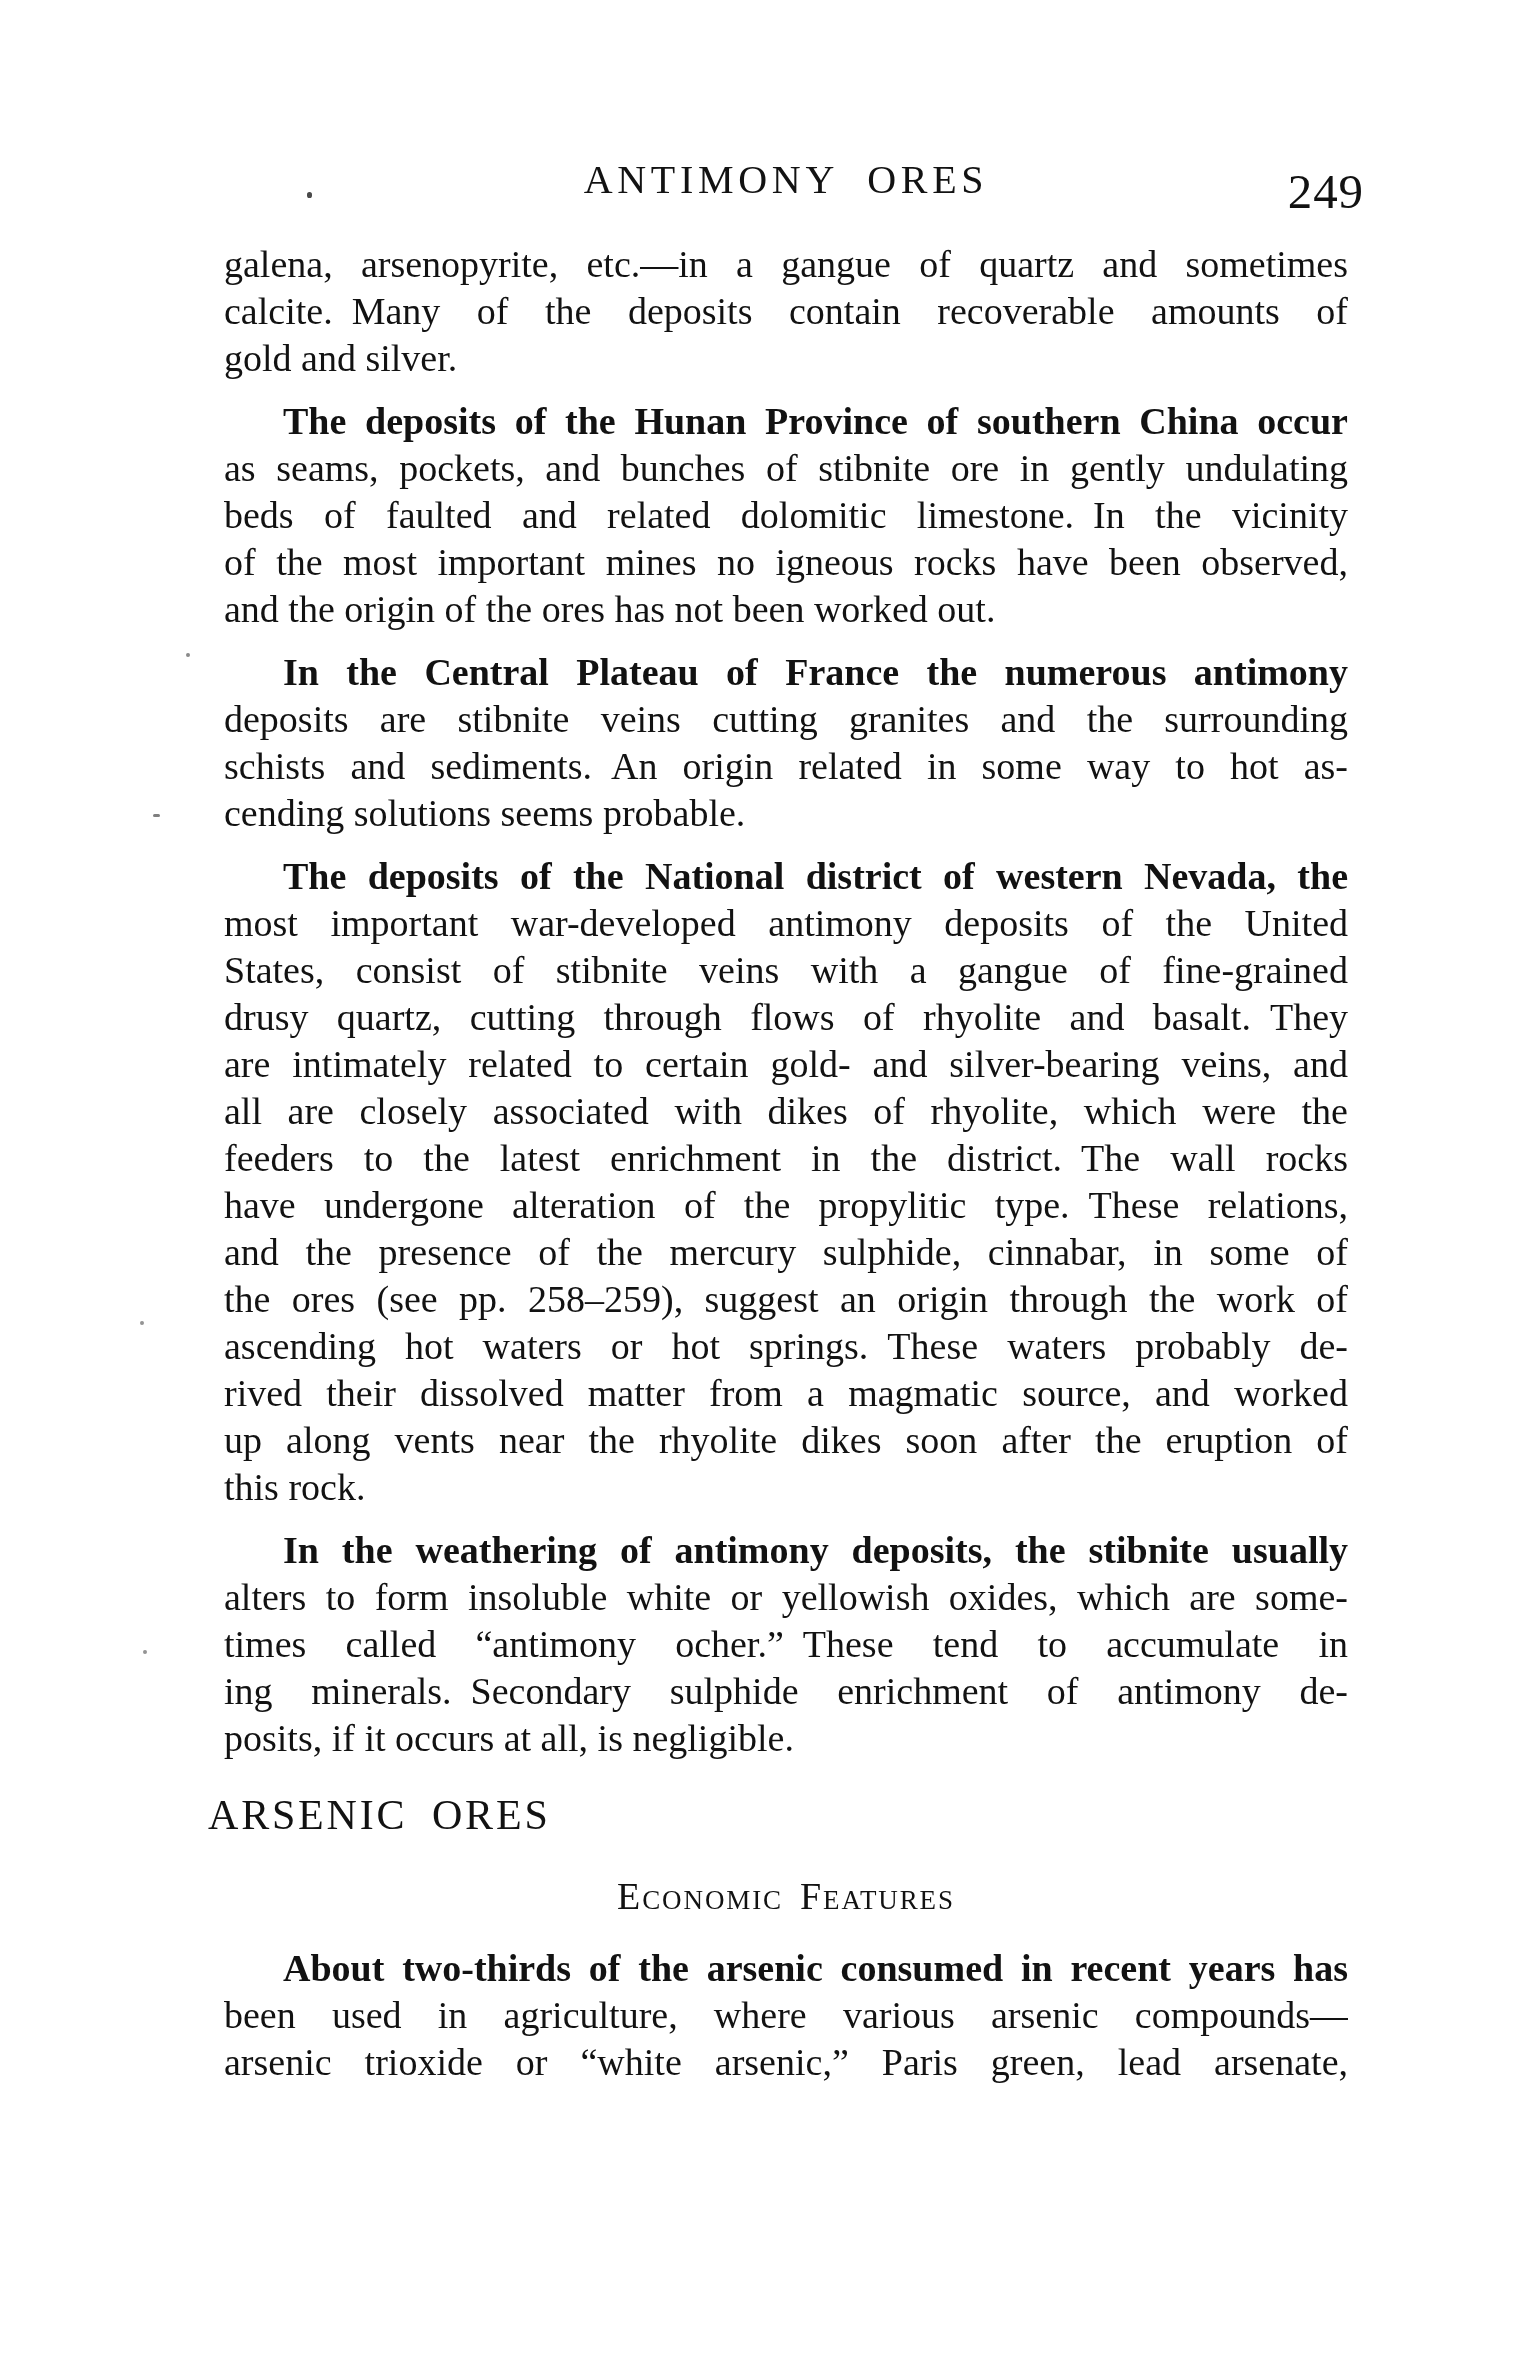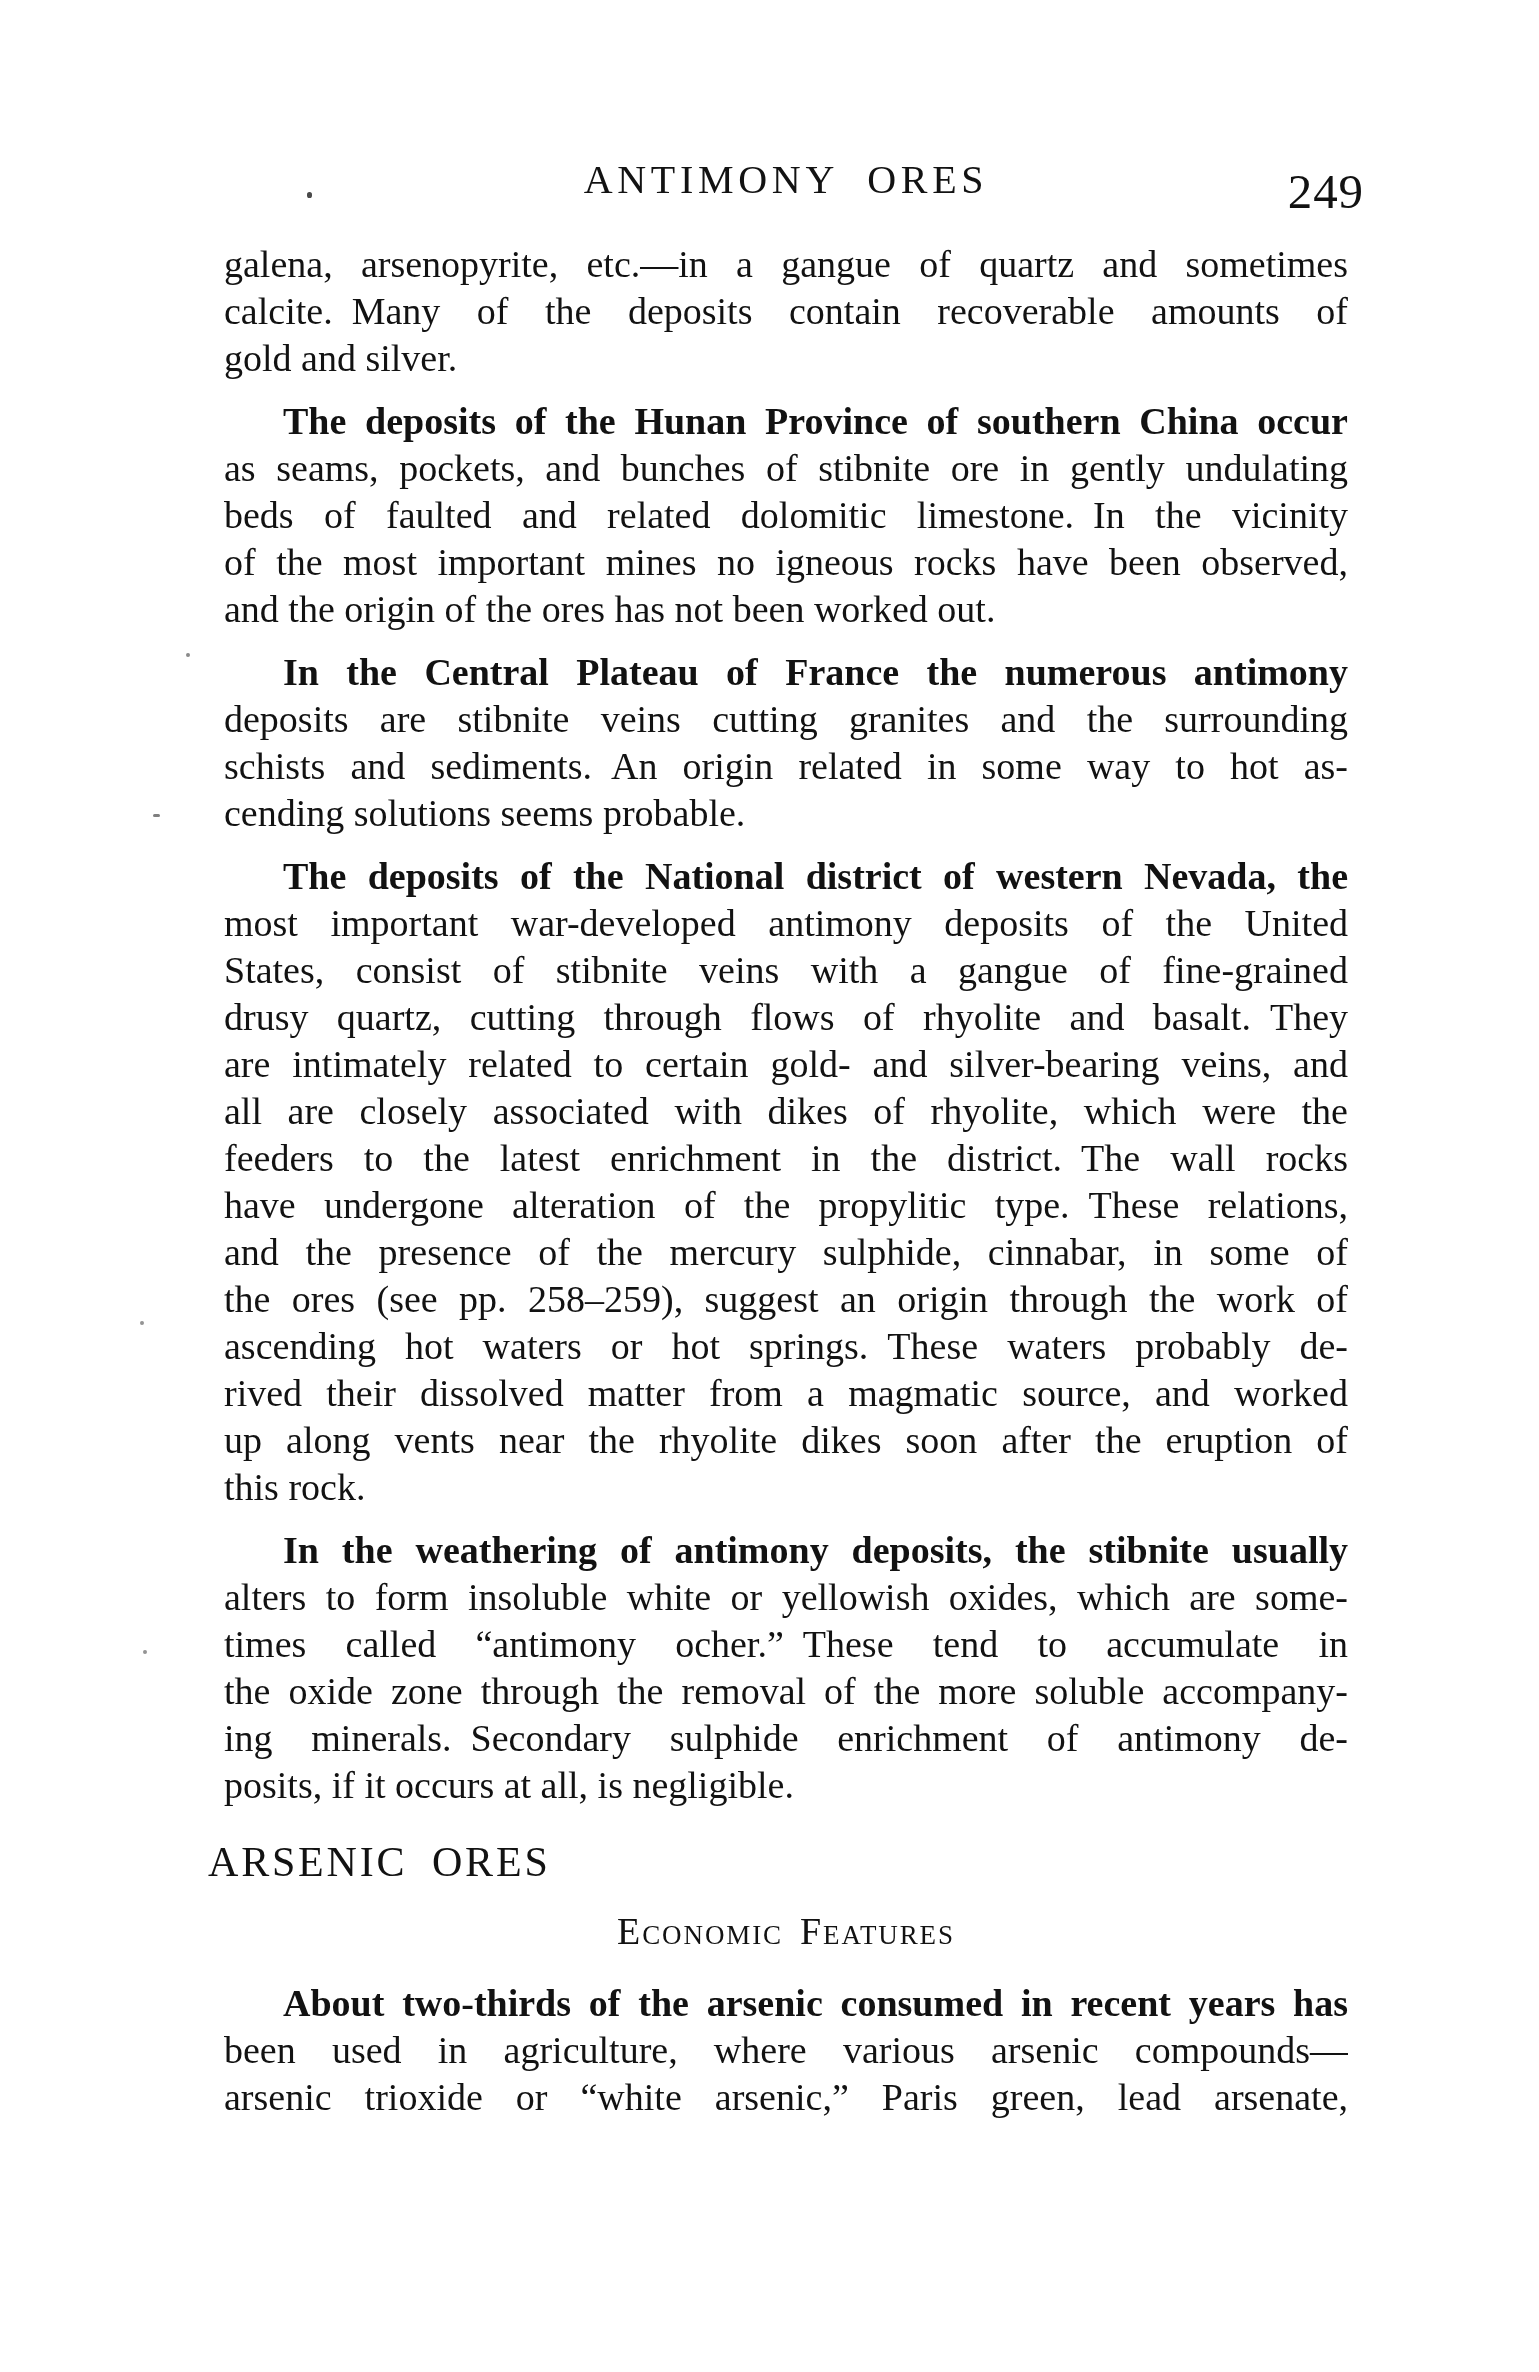--- a/index.html
+++ b/index.html
@@ -54,21 +54,21 @@
   .section-heading {
     margin-top: 30px;
     height: 47px;
     line-height: 47px;
     text-align: left;
     font-size: 42px;
     letter-spacing: 2.8px;
     word-spacing: 11.4px;
   }
   .sub-heading {
-    margin-top: 24px;
+    margin-top: 36px;
     height: 42px;
     line-height: 42px;
     text-align: center;
     font-variant: small-caps;
     font-size: 38px;
     letter-spacing: 1.9px;
     word-spacing: 5.7px;
   }
   .sub-heading + .paragraph { margin-top: 28px; }
   .speck {
@@ -120,21 +120,20 @@
         <div class="line fill">the ores (see pp. 258–259), suggest an origin through the work of</div>
         <div class="line fill">ascending hot waters or hot springs. These waters probably de-</div>
         <div class="line fill">rived their dissolved matter from a magmatic source, and worked</div>
         <div class="line fill">up along vents near the rhyolite dikes soon after the eruption of</div>
         <div class="line">this rock.</div>
       </div>
       <div class="paragraph">
         <div class="line indent fill">In the weathering of antimony deposits, the stibnite usually</div>
         <div class="line fill">alters to form insoluble white or yellowish oxides, which are some-</div>
         <div class="line fill">times called “antimony ocher.” These tend to accumulate in</div>
-        <div class="line fill">the oxide zone through the removal of the more soluble accompany-</div>
         <div class="line fill">ing minerals. Secondary sulphide enrichment of antimony de-</div>
         <div class="line">posits, if it occurs at all, is negligible.</div>
       </div>
       <div class="section-heading">ARSENIC ORES</div>
       <div class="sub-heading">Economic Features</div>
       <div class="paragraph">
         <div class="line indent fill">About two-thirds of the arsenic consumed in recent years has</div>
         <div class="line fill">been used in agriculture, where various arsenic compounds—</div>
         <div class="line fill">arsenic trioxide or “white arsenic,” Paris green, lead arsenate,</div>
       </div>

